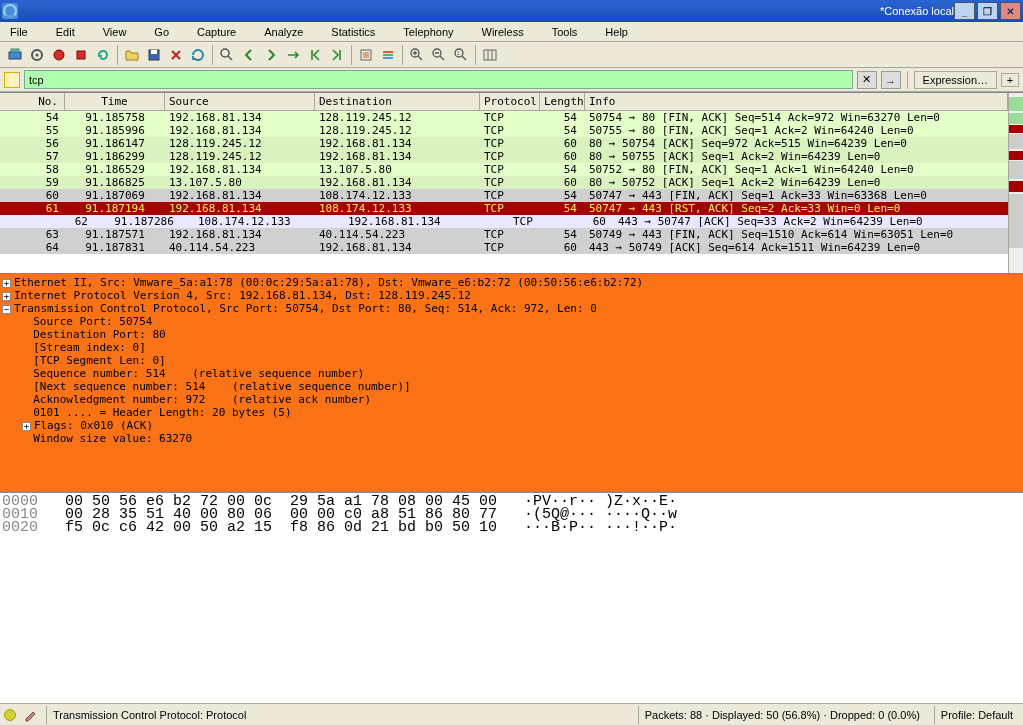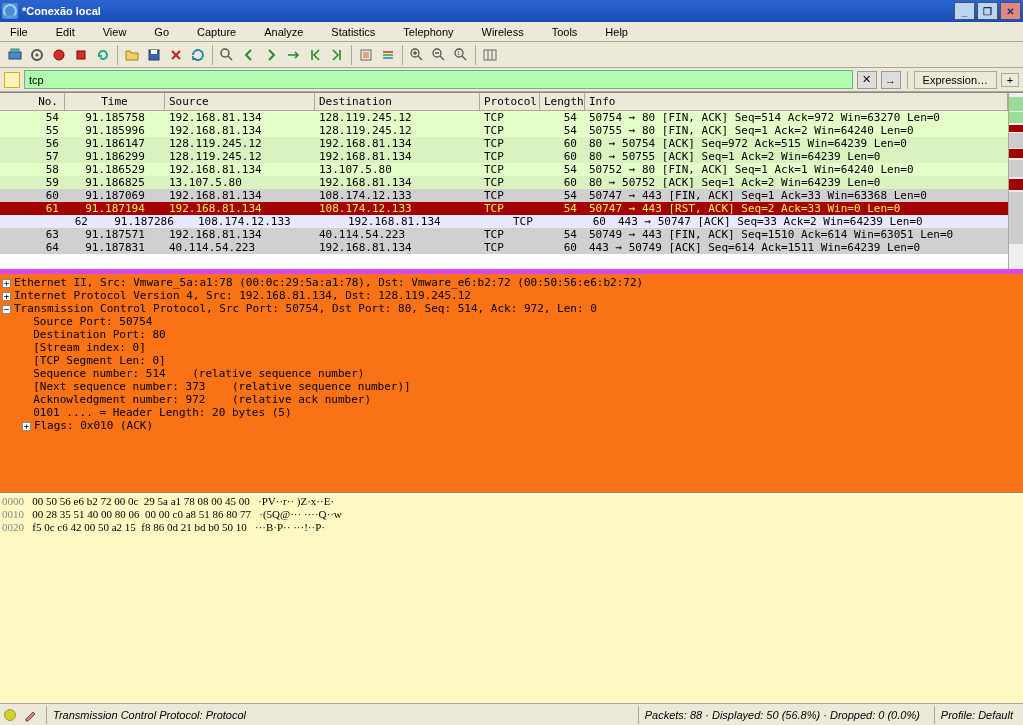--- a/index.html
+++ b/index.html
@@ -1,36 +1,36 @@
 <!DOCTYPE html>
 <html><head>
 <meta charset="utf-8">
 <style>
 * { box-sizing: border-box; margin: 0; padding: 0; }
 body { font-family: Tahoma, Verdana, sans-serif; font-size: 11px; background: #ece9d8; width: 1023px; height: 725px; overflow: hidden; display: flex; flex-direction: column; }
 .titlebar { background: linear-gradient(to bottom, #2b64d2, #1a4db3); height: 22px; display: flex; align-items: center; padding: 0 2px; color: white; }
 .titlebar .icon { width: 16px; height: 16px; background: #4a8fd4; border-radius: 2px; margin-right: 4px; position: relative; }
 .titlebar .icon::before { content: ''; position: absolute; width: 10px; height: 10px; border: 2px solid #a0d0ff; border-radius: 50%; top: 1px; left: 1px; border-bottom-color: #60a0e0; }
-.titlebar .title { flex: 1; font-weight: bold; }
+.titlebar .title { flex: 1; font-weight: normal; text-align: right; }
 .winbtns { display: flex; gap: 2px; }
 .winbtn { width: 21px; height: 18px; background: #bdd4f0; border: 1px solid #456; display: flex; align-items: center; justify-content: center; font-size: 10px; font-weight: bold; color: #234; }
 .winbtn.close { background: #e08888; }
 .menubar { background: #ece9d8; height: 20px; display: flex; align-items: center; padding: 0 4px; gap: 16px; border-bottom: 1px solid #aca899; }
 .menuitem { padding: 2px 6px; cursor: default; }
 .toolbar { background: #ece9d8; height: 26px; display: flex; align-items: center; padding: 0 4px; gap: 0; border-bottom: 1px solid #aca899; }
 .tbtn { width: 22px; height: 22px; display: flex; align-items: center; justify-content: center; border: 1px solid transparent; }
 .tbtn svg { width: 16px; height: 16px; }
 .tsep { width: 1px; height: 20px; background: #aca899; margin: 0 3px; }
 .filterbar { background: #ece9d8; height: 24px; display: flex; align-items: center; padding: 2px 4px; gap: 4px; border-bottom: 1px solid #aca899; }
 .filter-icon { width: 16px; height: 16px; background: #fff2c0; border: 1px solid #d4b000; }
 .filter-input { flex: 1; height: 19px; background: #afffaf; border: 1px solid #7a9; padding: 0 4px; font-family: inherit; font-size: 11px; }
 .filter-clear, .filter-go { width: 20px; height: 18px; background: #ddd; border: 1px solid #999; display: flex; align-items: center; justify-content: center; }
 .filter-expr { padding: 2px 8px; border: 1px solid #aca899; background: #ece9d8; }
 .filter-plus { width: 18px; text-align: center; border: 1px solid #aca899; background: #ece9d8; }
-.packet-list-wrap { position: relative; border-top: 1px solid #888; border-bottom: 5px solid #d946ef; height: 182px; display: flex; }
+.packet-list-wrap { position: relative; border-top: 1px solid #888; border-bottom: 1px solid #d946ef; height: 182px; display: flex; }
 .packet-list { flex: 1; overflow: hidden; background: white; font-family: "Lucida Console", monospace; font-size: 11px; }
 .colhead { display: flex; background: #ece9d8; border-bottom: 1px solid #aca899; height: 18px; position: sticky; top: 0; }
 .colhead .col { border-right: 1px solid #aca899; padding: 2px 4px; overflow: hidden; white-space: nowrap; }
 .rows { }
 .row { display: flex; height: 13px; line-height: 13px; }
 .row .col { padding: 0 4px; overflow: hidden; white-space: nowrap; }
 .c-no { width: 65px; text-align: right; padding-right: 6px !important; }
 .c-time { width: 100px; text-align: center; }
 .c-src { width: 150px; }
 .c-dst { width: 165px; }
@@ -40,24 +40,24 @@
 .row.green { background: #e4ffc7; }
 .row.lgreen { background: #d9f2bf; }
 .row.gray { background: #d0d0d0; }
 .row.lightblue { background: #e8e8ff; padding-left: 29px; }
 .row.red { background: #a40000; color: #fff050; }
 .minimap { width: 15px; background: #eee; border-left: 1px solid #aca899; position: relative; }
 .minimap .seg { position: absolute; left: 0; right: 0; }
 .details-pane { flex: 1; overflow-y: auto; background: #f97316; font-family: "Lucida Console", monospace; font-size: 11px; padding: 2px; border-bottom: 1px solid #888; height: 208px; min-height: 100px; line-height: 13px; }
 .details-pane .line { white-space: pre; }
 .expander { display: inline-block; width: 9px; height: 9px; border: 1px solid #888; text-align: center; line-height: 7px; font-size: 9px; margin-right: 3px; background: white; vertical-align: middle; }
-.hex-pane { height: 210px; overflow-y: auto; background: #fef9c3; font-family: Liberation Serif, serif; font-size: 11px; padding: 2px; line-height: 13px; }
+.hex-pane { height: 210px; overflow-y: auto; background: #ffffff; font-family: Liberation Mono, monospace; font-size: 15px; padding: 2px; line-height: 13px; }
 .hex-pane .hline { white-space: pre; }
 .hex-offset { color: #888; }
-.statusbar { height: 22px; background: #ece9d8; border-top: 1px solid #aca899; display: flex; align-items: center; padding: 0 4px; gap: 8px; font-size: 11px; font-style: italic; }
+.statusbar { height: 22px; background: #ece9d8; border-top: 1px solid #aca899; display: flex; align-items: center; padding: 0 4px; gap: 8px; font-size: 11px; }
 .status-dot { width: 12px; height: 12px; border-radius: 50%; background: #d4d030; border: 1px solid #a0a020; }
 .status-sec { padding: 0 6px; border-left: 1px solid #aca899; height: 18px; display: flex; align-items: center; }
 .status-sec:first-of-type { border-left: none; }
 .flex-spacer { flex: 1; }
 .tree-indent { display: inline-block; width: 18px; }
 </style>
 </head>
 <body>
 
 <div class="titlebar">
@@ -348,24 +348,25 @@
 
 <div class="details-pane">
   <div class="line"><span class="expander">+</span><span>Ethernet II, Src: Vmware_5a:a1:78 (00:0c:29:5a:a1:78), Dst: Vmware_e6:b2:72 (00:50:56:e6:b2:72)</span></div>
   <div class="line"><span class="expander">+</span><span>Internet Protocol Version 4, Src: 192.168.81.134, Dst: 128.119.245.12</span></div>
   <div class="line"><span class="expander">−</span><span>Transmission Control Protocol, Src Port: 50754, Dst Port: 80, Seq: 514, Ack: 972, Len: 0</span></div>
   <div class="line"><span class="tree-indent"></span>  <span>Source Port: 50754</span></div>
   <div class="line"><span class="tree-indent"></span>  <span>Destination Port: 80</span></div>
   <div class="line"><span class="tree-indent"></span>  <span>[Stream index: 0]</span></div>
   <div class="line"><span class="tree-indent"></span>  <span>[TCP Segment Len: 0]</span></div>
   <div class="line"><span class="tree-indent"></span>  <span>Sequence number: 514    (relative sequence number)</span></div>
-  <div class="line"><span class="tree-indent"></span>  <span>[Next sequence number: 373    (relative sequence number)]</span></div>
+  <div class="line"><span class="tree-indent"></span>  <span>[Next sequence number: 514    (relative sequence number)]</span></div>
   <div class="line"><span class="tree-indent"></span>  <span>Acknowledgment number: 972    (relative ack number)</span></div>
   <div class="line"><span class="tree-indent"></span>  <span>0101 .... = Header Length: 20 bytes (5)</span></div>
   <div class="line">   <span class="expander">+</span><span>Flags: 0x010 (ACK)</span></div>
+  <div class="line"><span class="tree-indent"></span>  <span>Window size value: 63270</span></div>
 </div>
 
 <div class="hex-pane" id="hex-rows">
     <div class="hline"><span class="hex-offset">0000</span>   00 50 56 e6 b2 72 00 0c  29 5a a1 78 08 00 45 00   ·PV··r·· )Z·x··E·</div>
     <div class="hline"><span class="hex-offset">0010</span>   00 28 35 51 40 00 80 06  00 00 c0 a8 51 86 80 77   ·(5Q@··· ····Q··w</div>
     <div class="hline"><span class="hex-offset">0020</span>   f5 0c c6 42 00 50 a2 15  f8 86 0d 21 bd b0 50 10   ···B·P·· ···!··P·</div>
   </div>
 
 <div class="statusbar">
   <span class="status-dot"></span>

